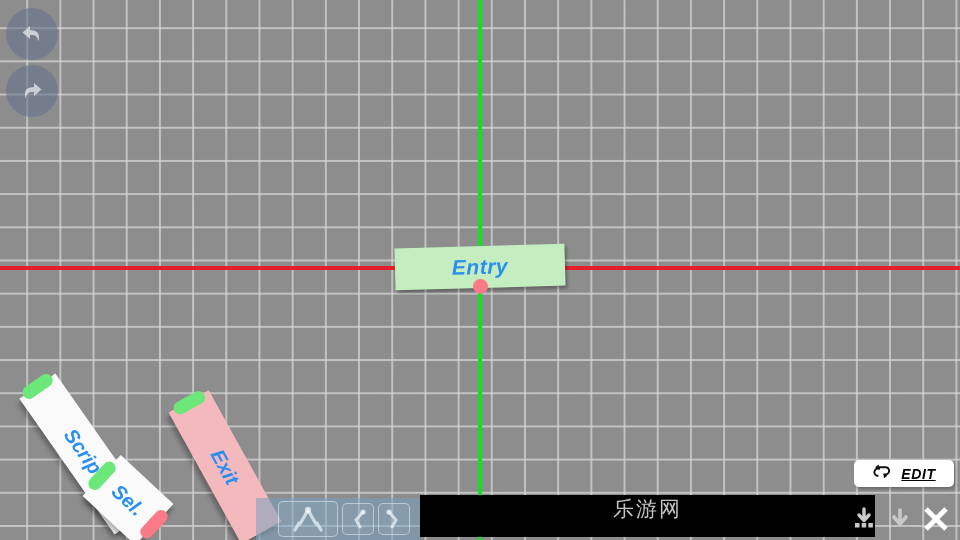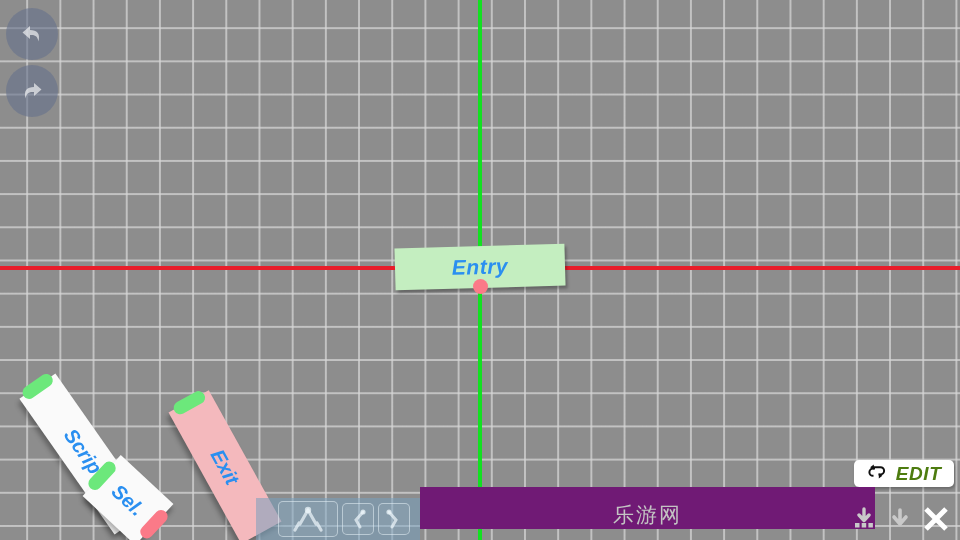--- a/index.html
+++ b/index.html
@@ -161,25 +161,26 @@
     width: 100px; height: 27px;
     background: #ffffff;
     border-radius: 5px;
     display: flex;
     align-items: center;
     justify-content: center;
     gap: 9px;
     box-shadow: 1px 2px 3px rgba(0,0,0,0.25);
   }
   #edit-label {
-    color: #4d7c0f;
-    font-size: 19px;
+    color: #000000;
+    font-size: 14px;
     font-weight: bold;
     font-style: italic;
     letter-spacing: 0.6px;
+    text-decoration: underline;
   }
 
   
   #bottom-bar {
     position: absolute;
     left: 0; bottom: 0;
     width: 960px; height: 42px;
   }
   #robot-panel {
     position: absolute;
@@ -198,25 +199,25 @@
     border-radius: 5px;
     display: flex;
     align-items: center;
     justify-content: center;
     background: rgba(255,255,255,0.05);
   }
   .tool-icon.big { width: 58px; height: 34px; }
 
   #watermark-bar {
     position: absolute;
-    left: 420px; bottom: 11px;
+    left: 420px; bottom: 3px;
     width: 455px; height: 42px;
-    background: #701a75;
-    display: flex;
-    align-items: flex-end;
+    background: #000000;
+    display: flex;
+    align-items: flex-start;
     justify-content: center;
   }
   #watermark-text {
     color: #c3c3c3;
     font-size: 21px;
     letter-spacing: 2px;
     font-family: "DejaVu Sans", sans-serif;
   }
 
   #bottom-right-actions {

